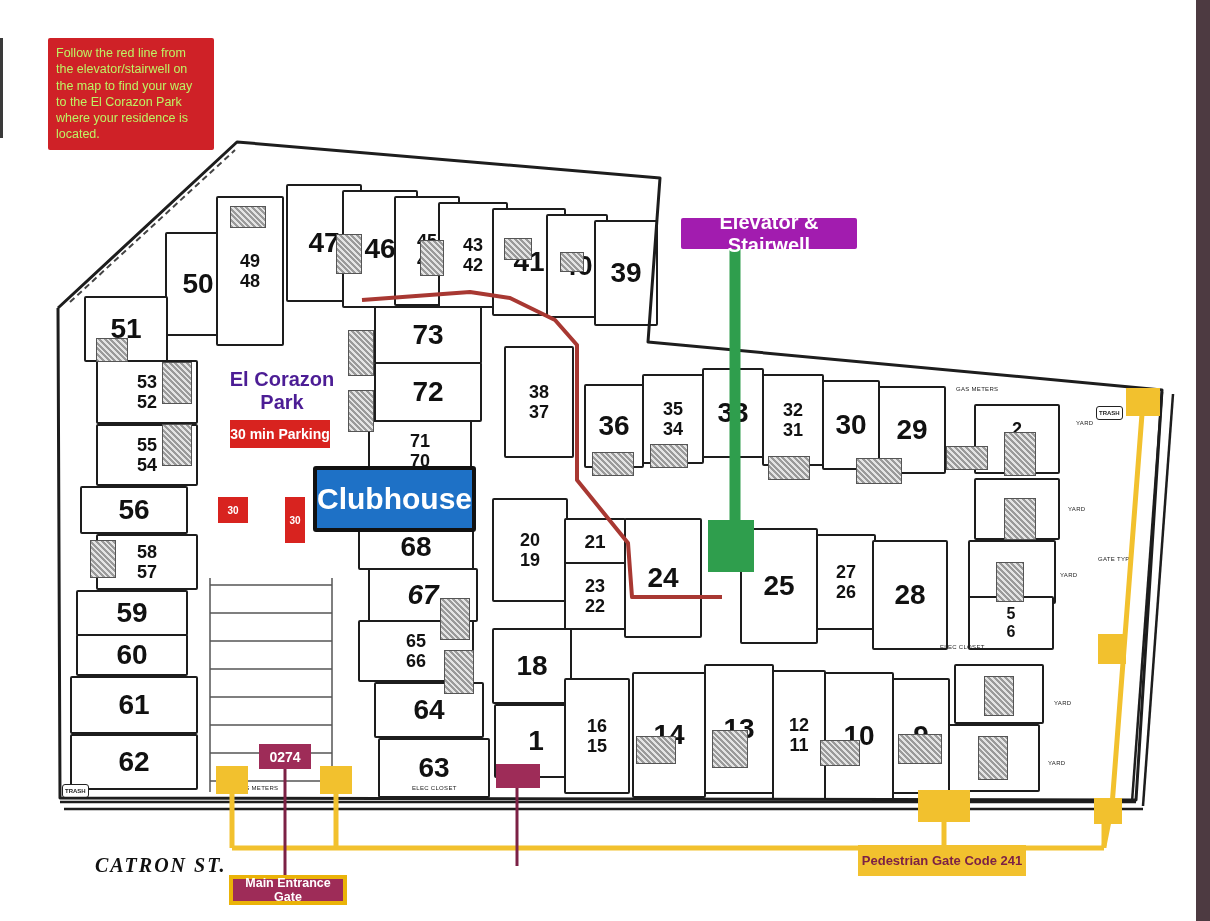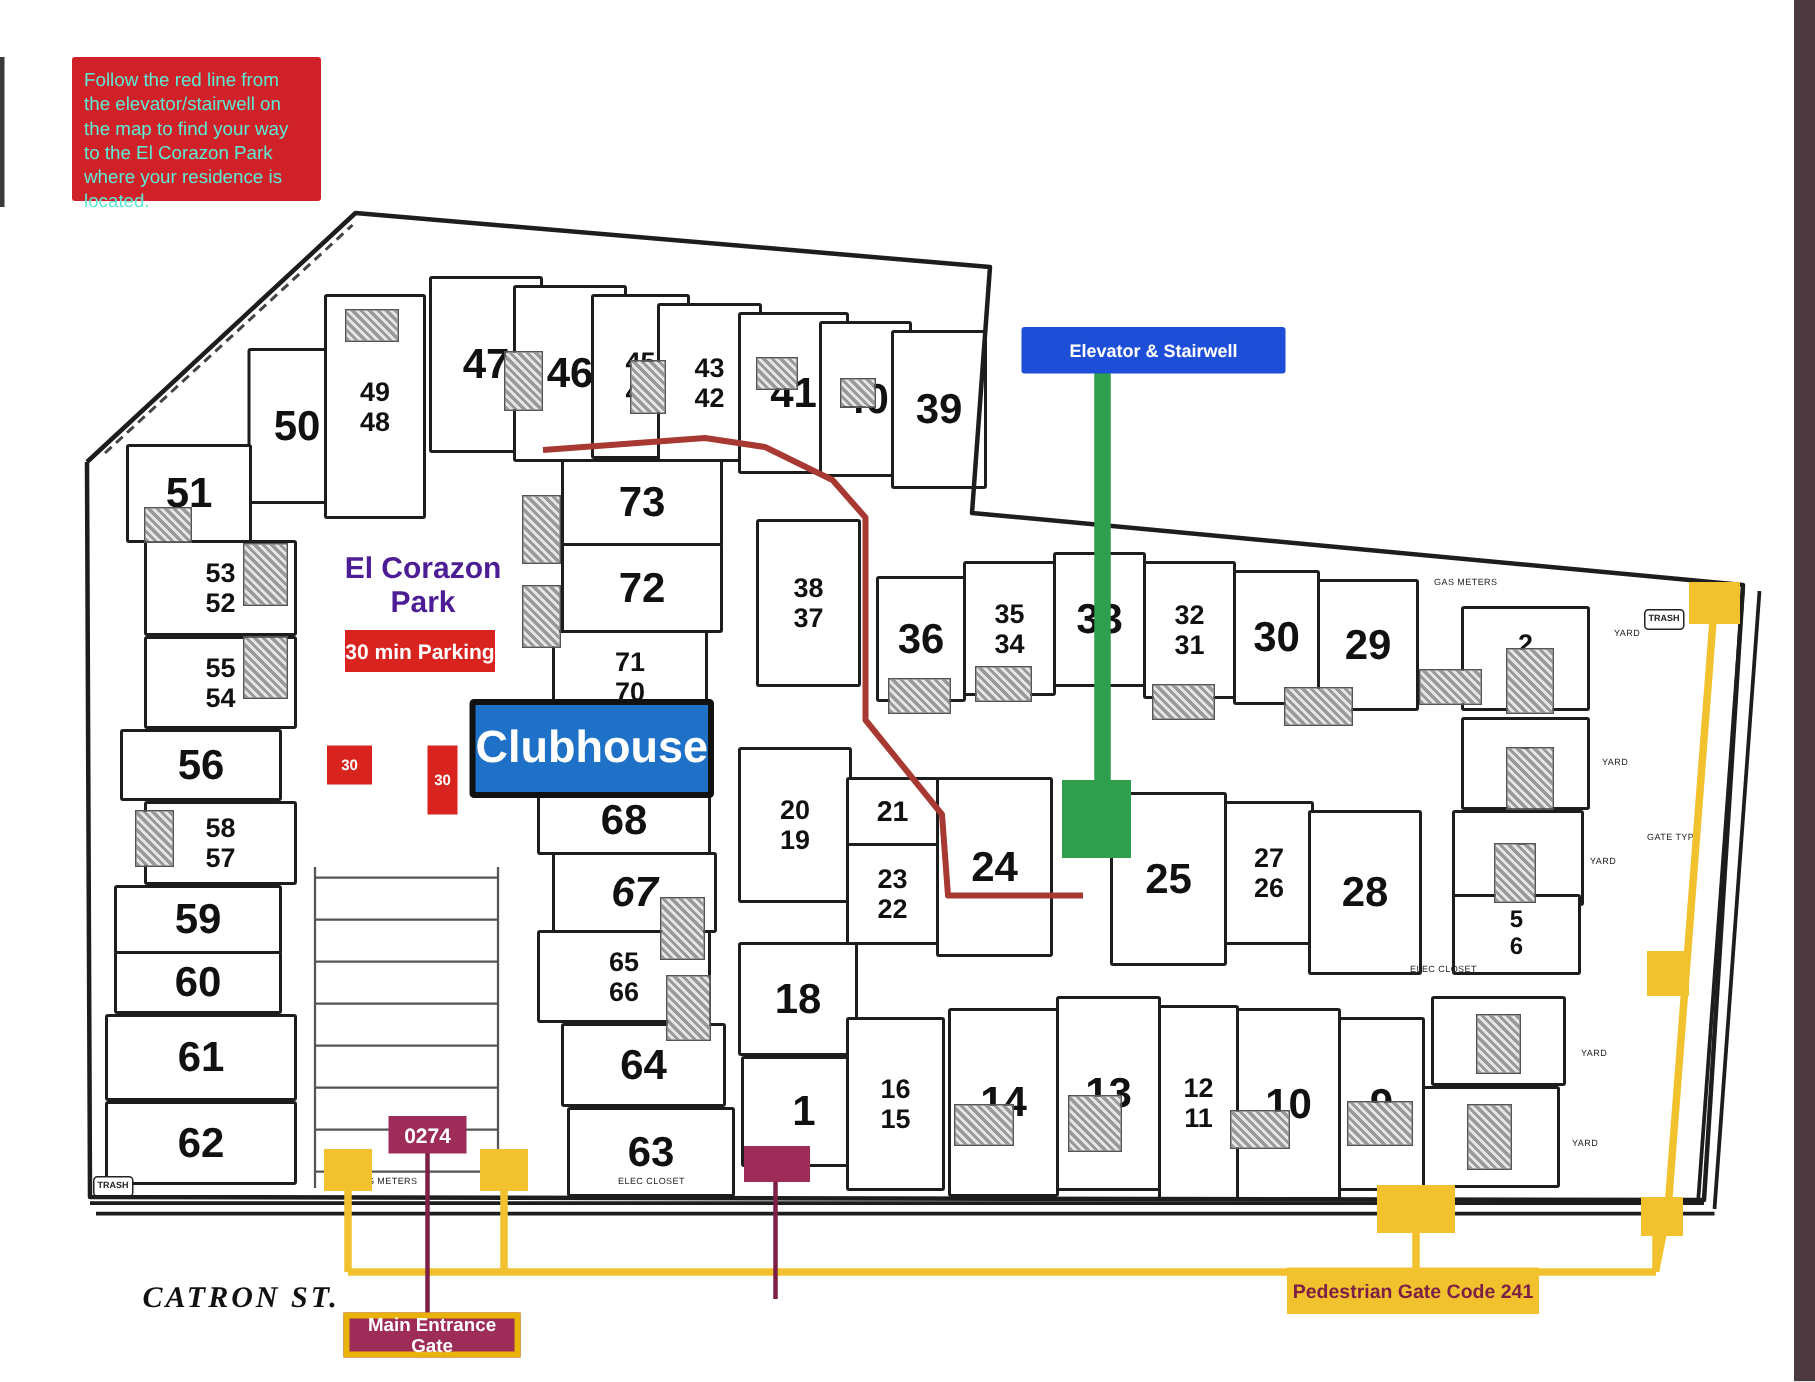--- a/index.html
+++ b/index.html
@@ -10,25 +10,25 @@
         display:flex;align-items:center;justify-content:center;text-align:center;
         font-weight:bold;color:#111;white-space:pre-line;line-height:1.12;z-index:1;}
   .hatch{position:absolute;z-index:1;border:1px solid #555;
          background:repeating-linear-gradient(45deg,#9a9a9a 0 2px,#e4e4e4 2px 4px);}
   .tiny{position:absolute;z-index:2;font-size:6px;color:#222;letter-spacing:.3px;white-space:pre;}
   .trash{position:absolute;z-index:2;font-size:6px;font-weight:bold;border:1.5px solid #222;
          background:#fff;padding:3px 2px;border-radius:3px;color:#222;}
   #map-svg{position:absolute;left:0;top:0;z-index:2;pointer-events:none;}
   .overlay{position:absolute;z-index:3;display:flex;align-items:center;justify-content:center;
            text-align:center;font-weight:bold;box-sizing:border-box;}
-  .info-box{left:48px;top:38px;width:166px;height:96px;background:#cf2127;color:#5eead4;
+  .info-box{left:48px;top:38px;width:166px;height:112px;background:#cf2127;color:#bef264;
             font-size:12.5px;font-weight:normal;text-align:left;align-items:flex-start;
             justify-content:flex-start;padding:7px 8px;line-height:1.3;border-radius:2px;}
-  .elevator-box{left:681px;top:218px;width:176px;height:31px;background:#1d4ed8;color:#fff;
-            font-size:12px;border-radius:2px;}
+  .elevator-box{left:681px;top:218px;width:176px;height:31px;background:#a21caf;color:#fff;
+            font-size:20px;border-radius:2px;}
   .clubhouse-box{left:313px;top:466px;width:163px;height:66px;background:#1e71c6;color:#fff;
             font-size:30px;border:4px solid #111;border-radius:3px;}
   .park-label{left:224px;top:366px;width:116px;height:50px;color:#4c1d95;font-size:20px;
             white-space:pre-line;line-height:1.15;}
   .parking-box{left:230px;top:420px;width:100px;height:28px;background:#d8231f;color:#fff;
             font-size:14px;}
   .stall{background:#d8231f;color:#fff;font-size:10px;}
   .stall-a{left:218px;top:497px;width:30px;height:26px;}
   .stall-b{left:285px;top:497px;width:20px;height:46px;}
   .code-box{left:259px;top:744px;width:52px;height:25px;background:#9e2c58;color:#fff;

